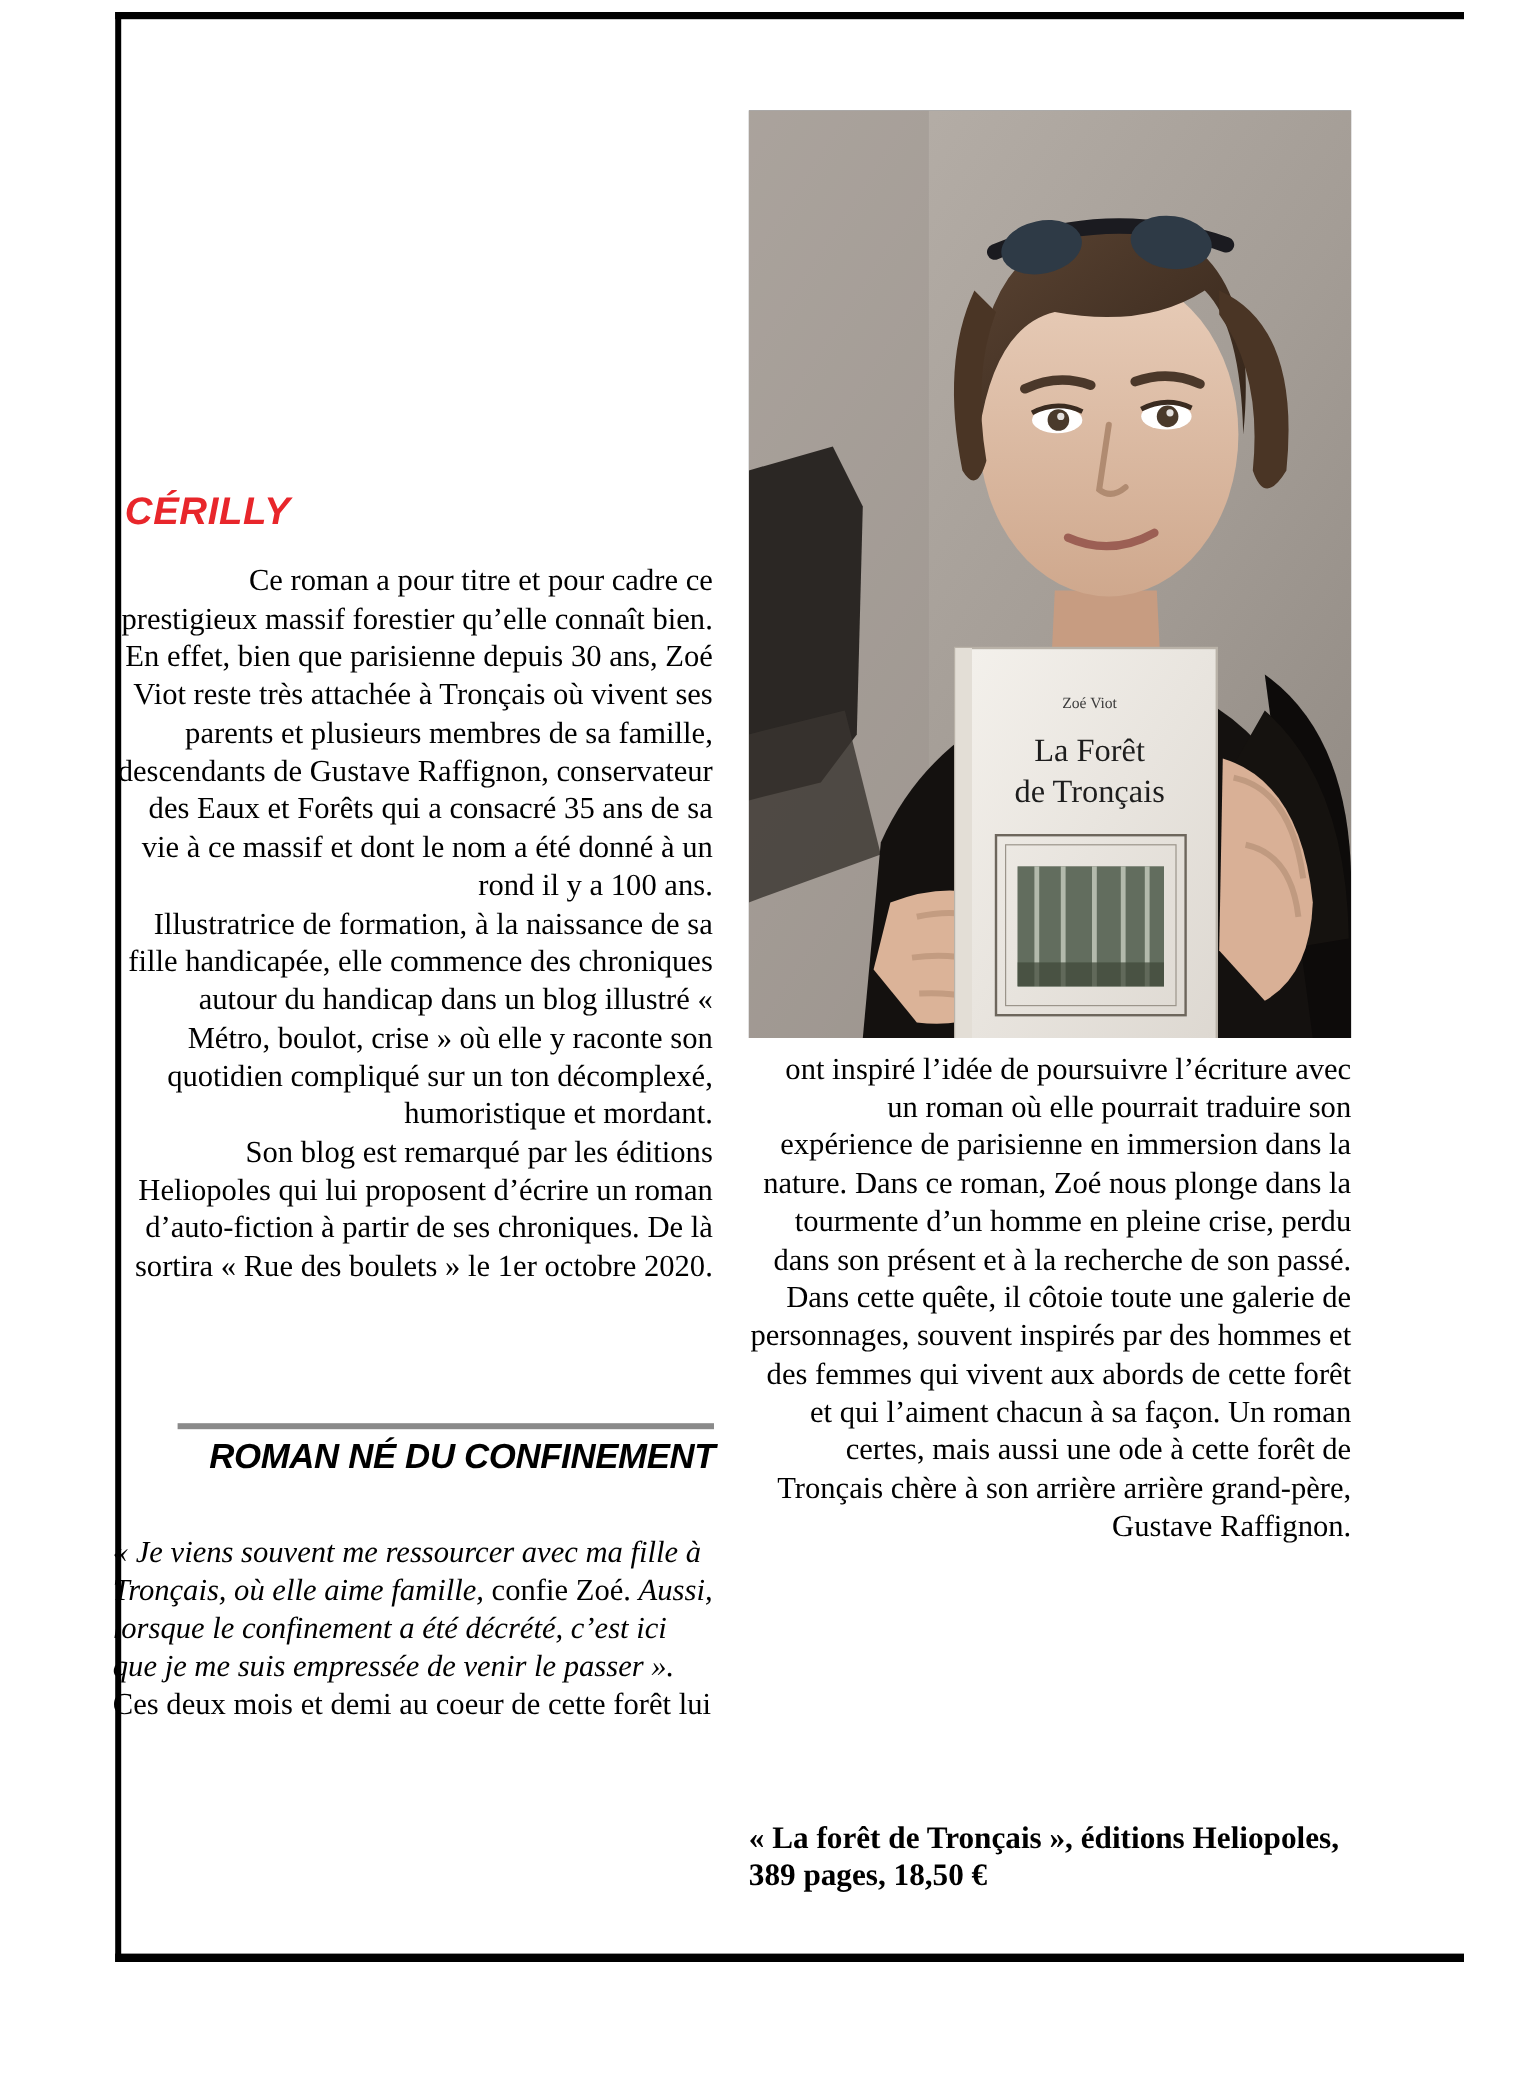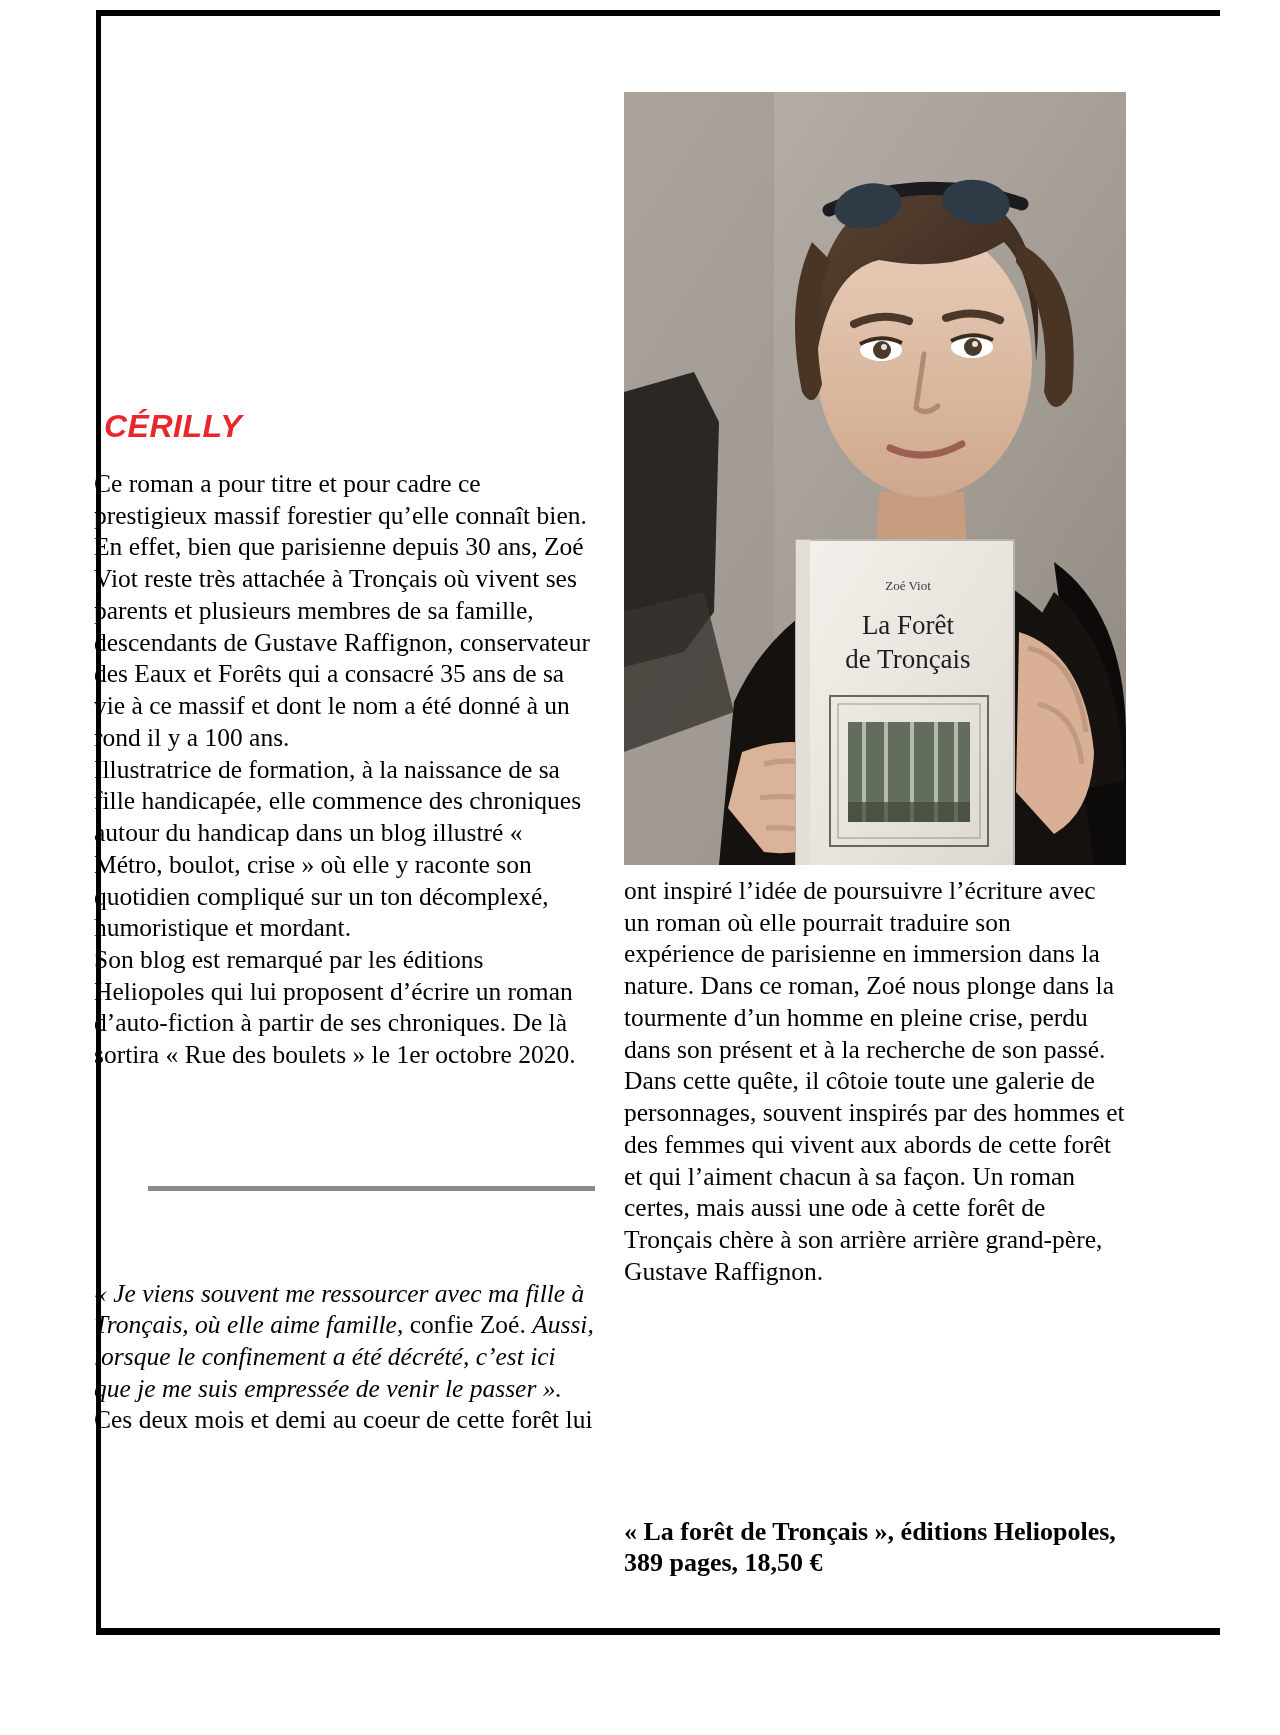--- a/index.html
+++ b/index.html
@@ -78,21 +78,21 @@
     letter-spacing: 0.5px;
     color: #e8262b;
   }
 
   
   .col {
     position: absolute;
     font-family: "Liberation Serif", serif;
     font-size: 25.5px;
     line-height: 1.245;
-    text-align: left;
+    text-align: right;
     color: #000;
   }
   .col p {
     margin: 0;
   }
   .col-left {
     left: 94px;
     top: 468px;
     width: 500px;
   }
@@ -263,20 +263,21 @@
     </svg>
   </div>
 
   <div class="col col-left">
     <p>Ce roman a pour titre et pour cadre ce prestigieux massif forestier qu’elle connaît bien. En effet, bien que parisienne depuis 30 ans, Zoé Viot reste très attachée à Tronçais où vivent ses parents et plusieurs membres de sa famille, descendants de Gustave Raffignon, conservateur des Eaux et Forêts qui a consacré 35 ans de sa vie à ce massif et dont le nom a été donné à un rond il y a 100 ans.</p>
     <p>Illustratrice de formation, à la naissance de sa fille handicapée, elle commence des chroniques autour du handicap dans un blog illustré « Métro, boulot, crise » où elle y raconte son quotidien compliqué sur un ton décomplexé, humoristique et mordant.</p>
     <p>Son blog est remarqué par les éditions Heliopoles qui lui proposent d’écrire un roman d’auto-fiction à partir de ses chroniques. De là sortira « Rue des boulets » le 1er octobre 2020.</p>
   </div>
 
   <div class="sub-rule"></div>
+  <div class="subhead">ROMAN NÉ DU CONFINEMENT</div>
 
   <div class="quote-block">
     <p>
       <span class="it">« Je viens souvent me ressourcer avec ma fille à Tronçais, où elle aime famille,</span><span> confie Zoé. </span><span class="it">Aussi, lorsque le confinement a été décrété, c’est ici que je me suis empressée de venir le passer ».</span><span> Ces deux mois et demi au coeur de cette forêt lui</span>
     </p>
   </div>
 
   <div class="col col-right">
     <p>ont inspiré l’idée de poursuivre l’écriture avec un roman où elle pourrait traduire son expérience de parisienne en immersion dans la nature. Dans ce roman, Zoé nous plonge dans la tourmente d’un homme en pleine crise, perdu dans son présent et à la recherche de son passé. Dans cette quête, il côtoie toute une galerie de personnages, souvent inspirés par des hommes et des femmes qui vivent aux abords de cette forêt et qui l’aiment chacun à sa façon. Un roman certes, mais aussi une ode à cette forêt de Tronçais chère à son arrière arrière grand-père, Gustave Raffignon.</p>
   </div>

